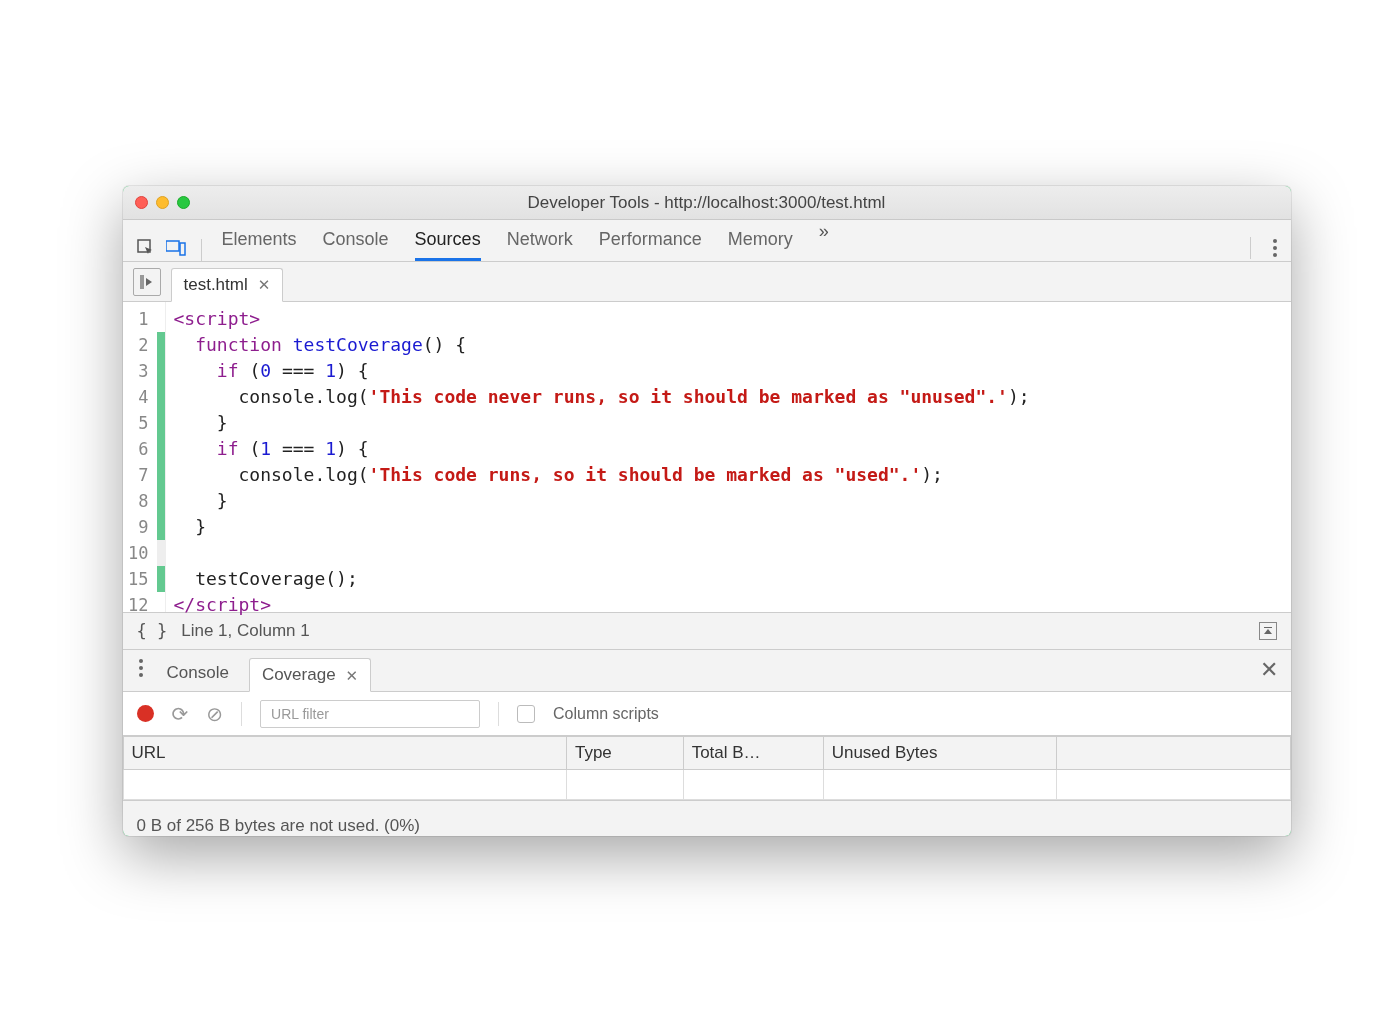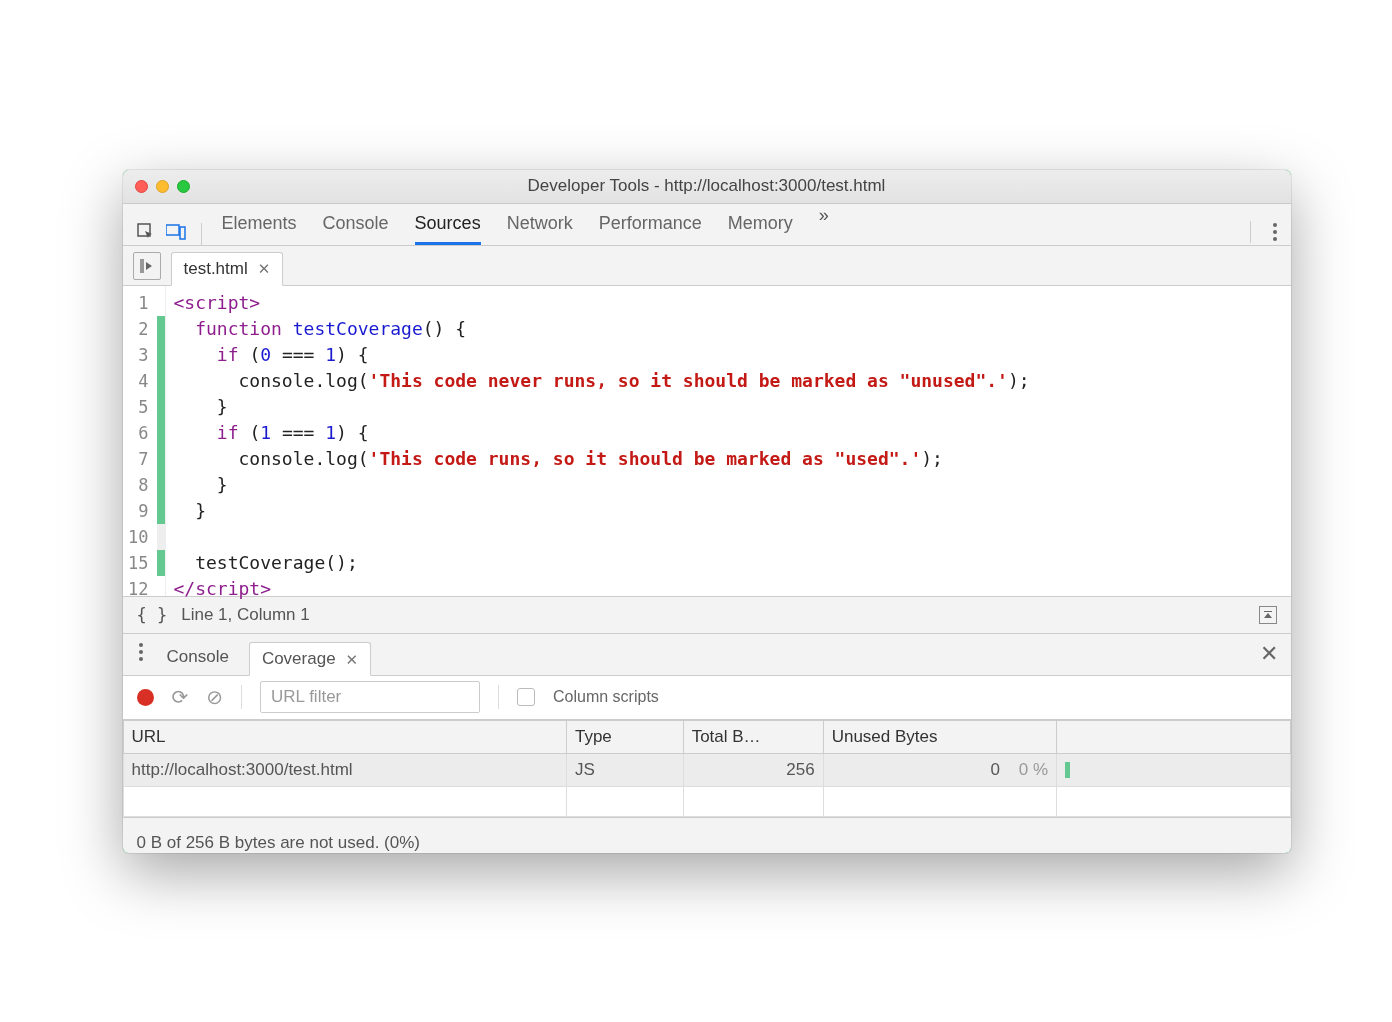--- a/index.html
+++ b/index.html
@@ -97,21 +97,21 @@
     padding:6px 12px;display:flex;align-items:flex-end;gap:10px;position:relative;top:1px;border-radius:3px 3px 0 0;
   }
   .drawer-tabs .spacer{flex:1;}
   .drawer-close{color:#666;font-size:22px;margin-bottom:8px;}
   .cov-toolbar{
     height:44px;background:#fff;border-bottom:1px solid #ccc;
     display:flex;align-items:center;padding:0 14px;gap:18px;color:#666;
   }
   .record{width:17px;height:17px;border-radius:50%;background:#d93025;}
   .reload-icon,.clear-icon{font-size:20px;color:#999;}
-  .filter{border:1px solid #ccc;padding:5px 10px;font-size:17px;color:#999;width:220px;border-radius:2px;}
+  .filter{border:1px solid #ccc;padding:5px 10px;font-size:14px;color:#999;width:220px;border-radius:2px;}
   .cb{width:18px;height:18px;border:1px solid #bbb;border-radius:3px;}
   .ctoolsep{width:1px;height:24px;background:#ddd;}
   .cov-table{width:100%;border-collapse:collapse;font-size:17px;}
   .cov-table th{background:#f3f3f3;border:1px solid #ccc;text-align:left;padding:6px 8px;color:#333;font-weight:400;}
   .cov-table td{border:1px solid #ddd;padding:6px 8px;color:#555;background:#ececec;}
   .cov-table tr.empty td{height:30px;background:#fff;}
   .bar{display:inline-block;width:5px;height:16px;background:#63c990;vertical-align:middle;}
   .footer{
     height:36px;background:#f3f3f3;border-top:1px solid #ccc;
     display:flex;align-items:flex-end;padding:0 14px;color:#555;font-size:17px;
@@ -272,29 +272,20 @@
     <thead>
       <tr>
         <th style="width:38%">URL</th>
         <th style="width:10%">Type</th>
         <th style="width:12%">Total B…</th>
         <th style="width:20%">Unused Bytes</th>
         <th></th>
       </tr>
     </thead>
     <tbody>
-      <tr>
-        <td>http://localhost:3000/test.html</td>
-        <td>JS</td>
-        <td style="text-align:right">256</td>
-        <td style="text-align:right">
-          <span>0</span>&nbsp;&nbsp;&nbsp;&nbsp;<span style="color:#999">0 %</span>
-        </td>
-        <td><span class="bar"></span></td>
-      </tr>
       <tr class="empty">
           <td></td>
           <td></td>
           <td></td>
           <td></td>
           <td></td>
         </tr>
     </tbody>
   </table>
 

